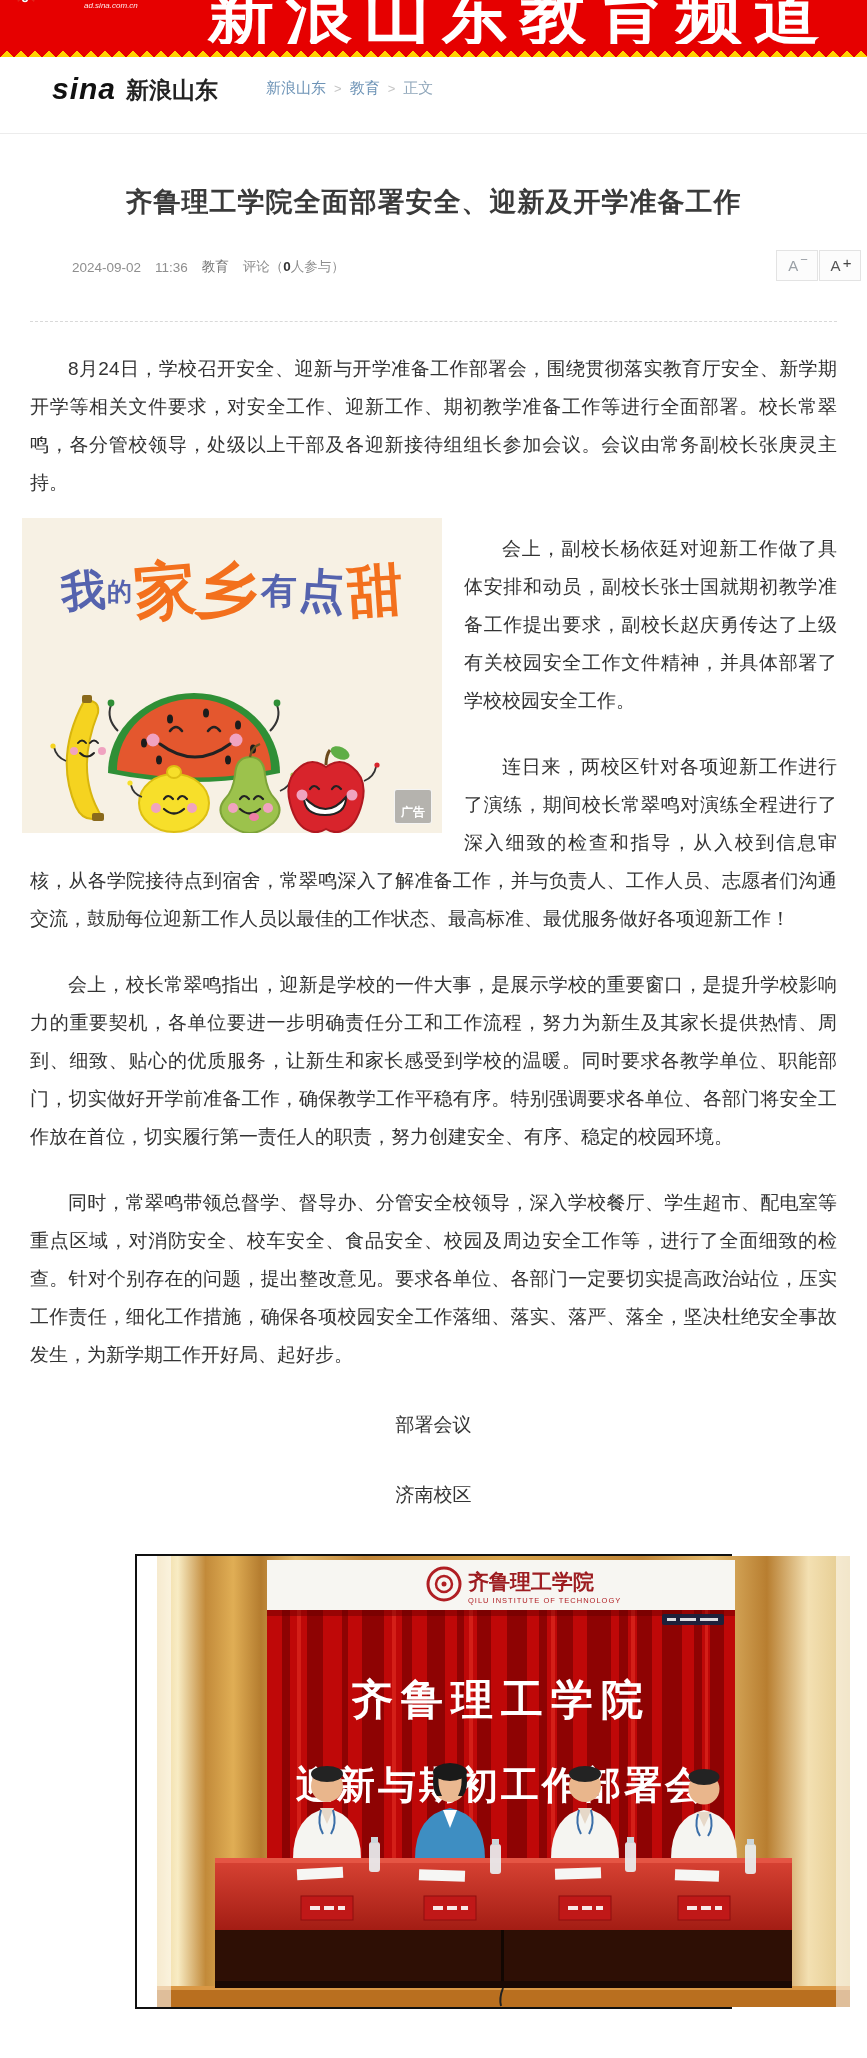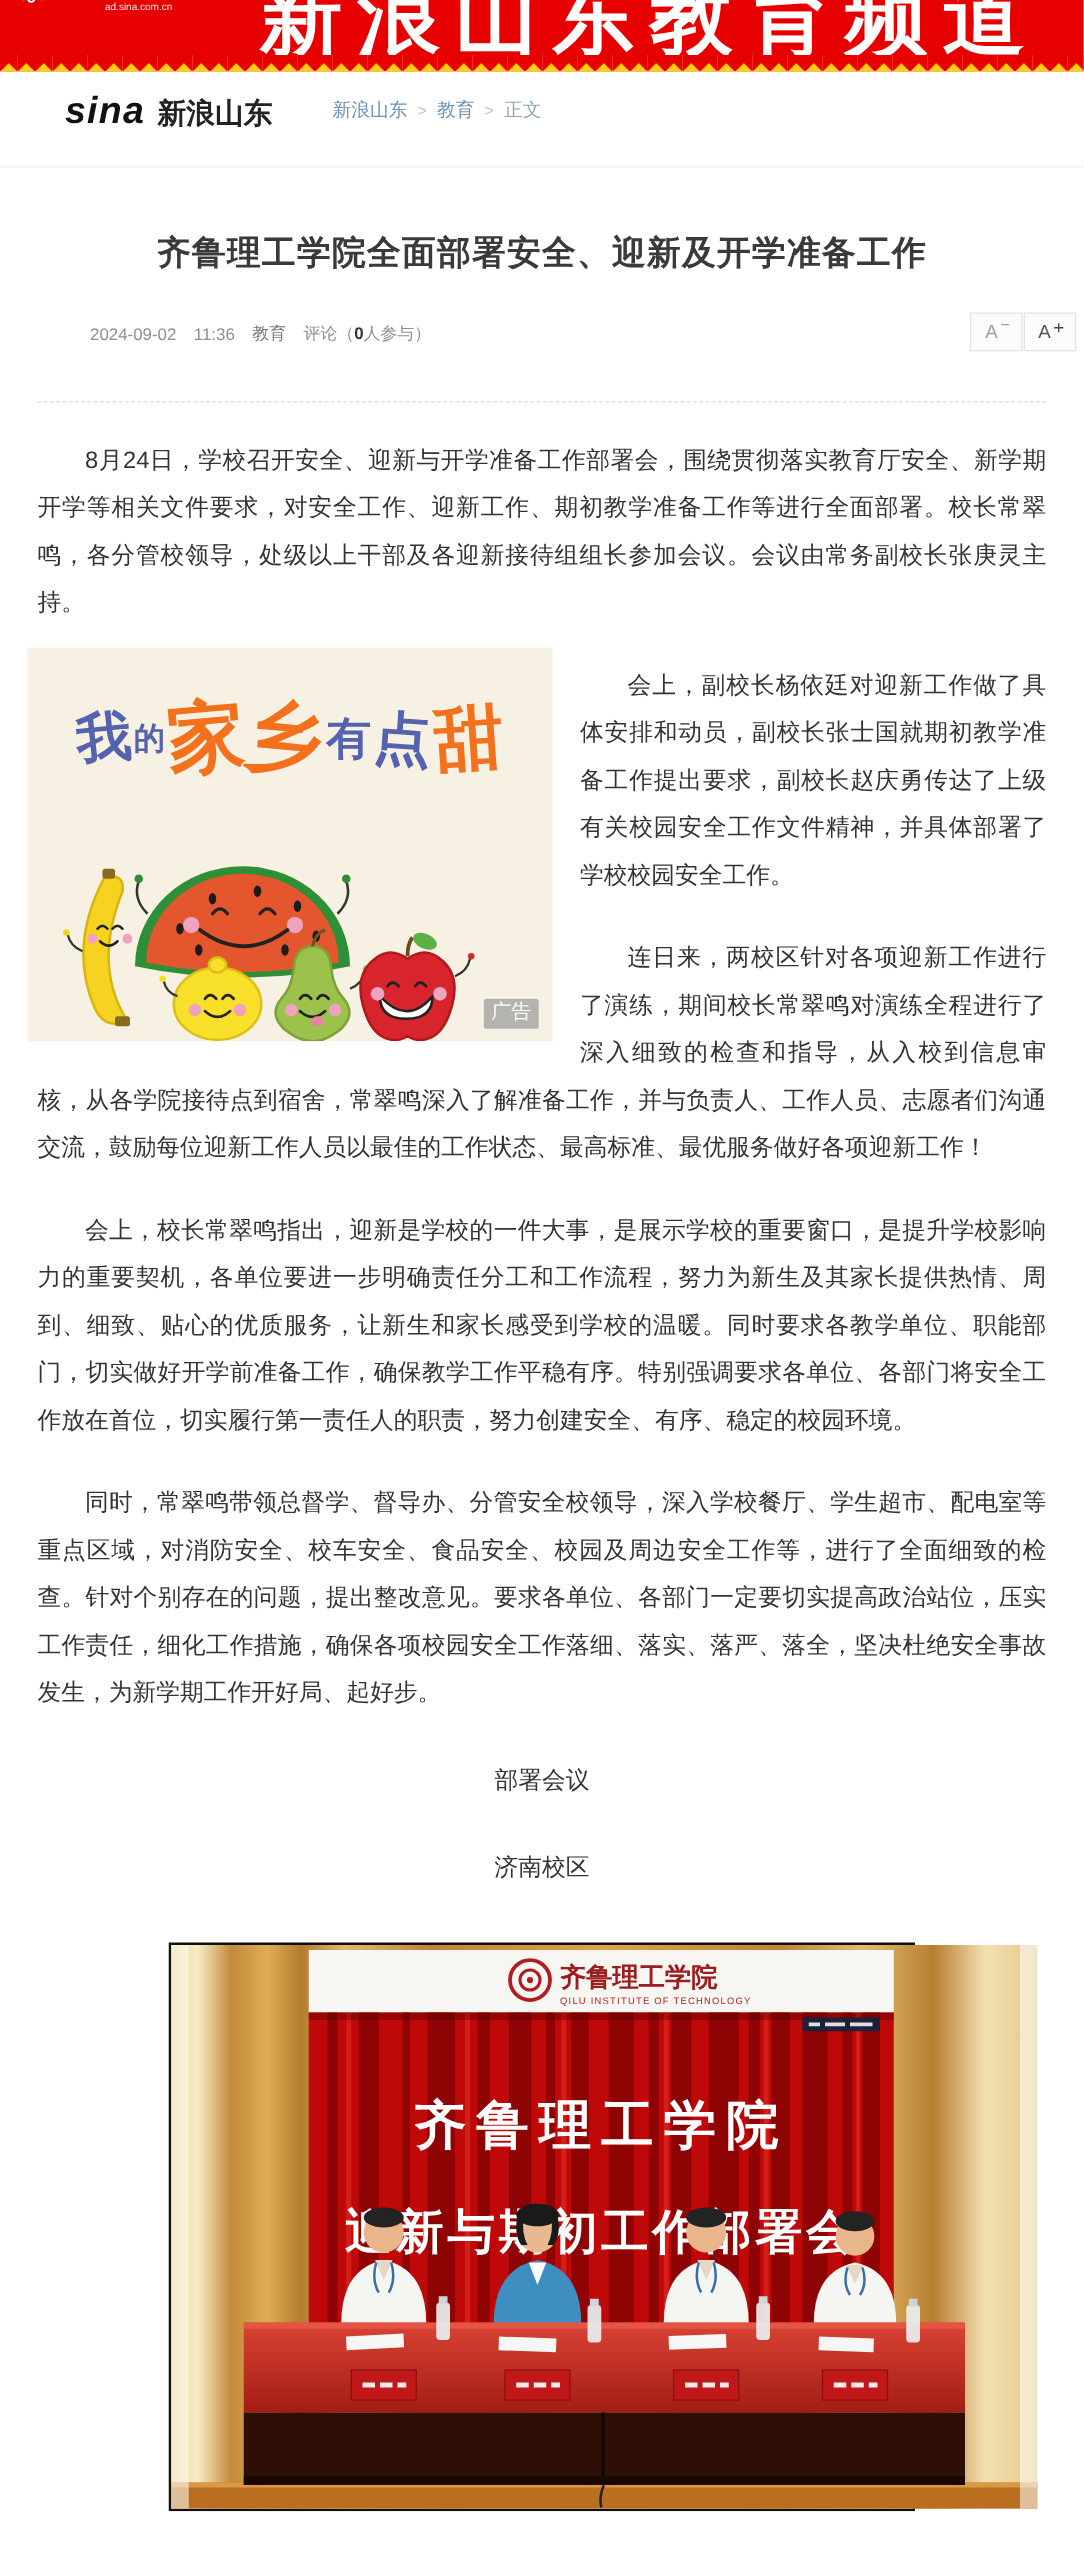--- a/index.html
+++ b/index.html
@@ -11,21 +11,21 @@
   }
   
   .top-banner { position:relative; height:57px; background:#e60000; overflow:hidden; }
   .banner-big-text {
     position:absolute; left:208px; top:-30px;
     font-size:66px; font-weight:bold; color:#fff;
     letter-spacing:12px; white-space:nowrap;
   }
   .banner-logo {
     position:absolute; left:84px; top:1px; color:rgba(255,255,255,.92);
-    font-size:8px; line-height:1.15; text-align:center;
+    font-size:8px; font-style:italic; line-height:1.15; text-align:center;
   }
   .zigzag {
     position:absolute; left:0; right:0; bottom:0; height:13px;
     background-color:#ffd200;
     background-image:
       linear-gradient(135deg,#e60000 50%,transparent 50%),
       linear-gradient(225deg,#e60000 50%,transparent 50%);
     background-size:14px 13px;
     background-repeat:repeat-x;
   }
@@ -74,26 +74,26 @@
   .ad-c0 { font-size:44px; color:#5563ae; transform:rotate(-6deg); }
   .ad-c1 { font-size:25px; color:#5563ae; margin:0 2px; }
   .ad-c2 { font-size:62px; color:#f3701d; transform:rotate(-5deg); }
   .ad-c3 { font-size:62px; color:#f3701d; transform:rotate(7deg); margin-right:3px;}
   .ad-c4 { font-size:36px; color:#5563ae; }
   .ad-c5 { font-size:46px; color:#5563ae; transform:rotate(4deg); margin:0 2px;}
   .ad-c6 { font-size:56px; color:#f3701d; transform:rotate(-4deg); }
   .ad-fruits { position:absolute; left:0; bottom:0; }
   .ad-badge {
     position:absolute; right:10px; bottom:9px;
-    font-size:16px; color:#fff; background:rgba(140,140,140,.62);
+    font-size:12px; color:#fff; background:rgba(140,140,140,.62);
     border:1px solid rgba(255,255,255,.85); border-radius:3px;
-    padding:1px 6px 2px 6px; line-height:1.3;
-  }
-  
-  .photo-meeting { width:597px; margin:40px auto 0 auto; border:2px solid #101010; font-size:0; }
+    padding:15px 6px 2px 6px; line-height:1.3;font-weight:bold;
+  }
+  
+  .photo-meeting { width:597px; margin:40px auto 0 auto; border:2px solid #101010; font-size:0;padding-left:20px; }
   .clearfix::after { content:""; display:block; clear:both; }
 </style>
 </head>
 <body>
 
 <div class="top-banner">
   <div class="banner-logo">
     <div>ad.sina.com.cn</div>
   </div>
   <div class="banner-big-text">新浪山东教育频道</div>

